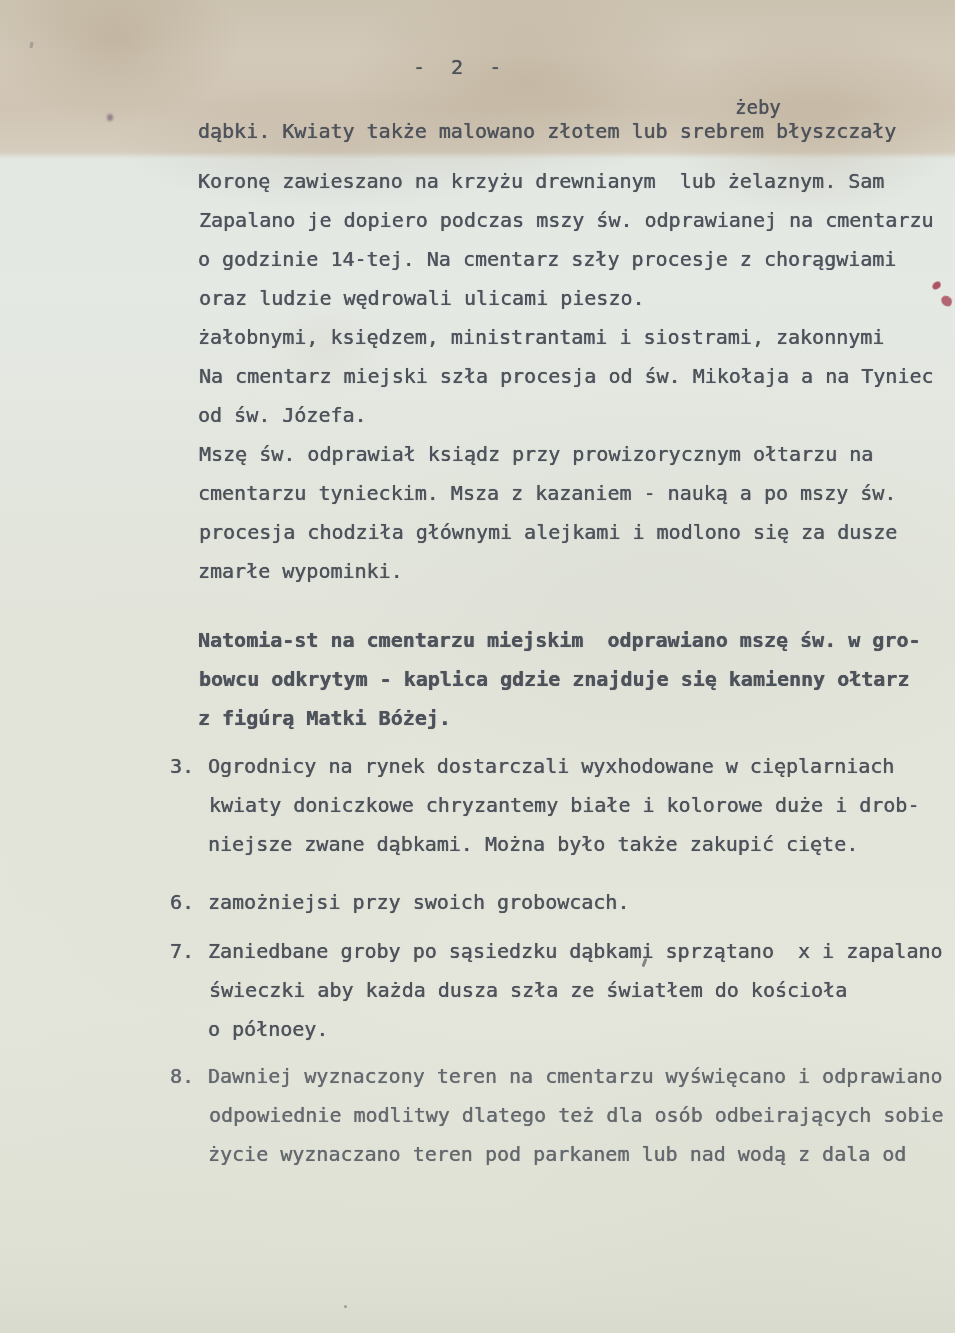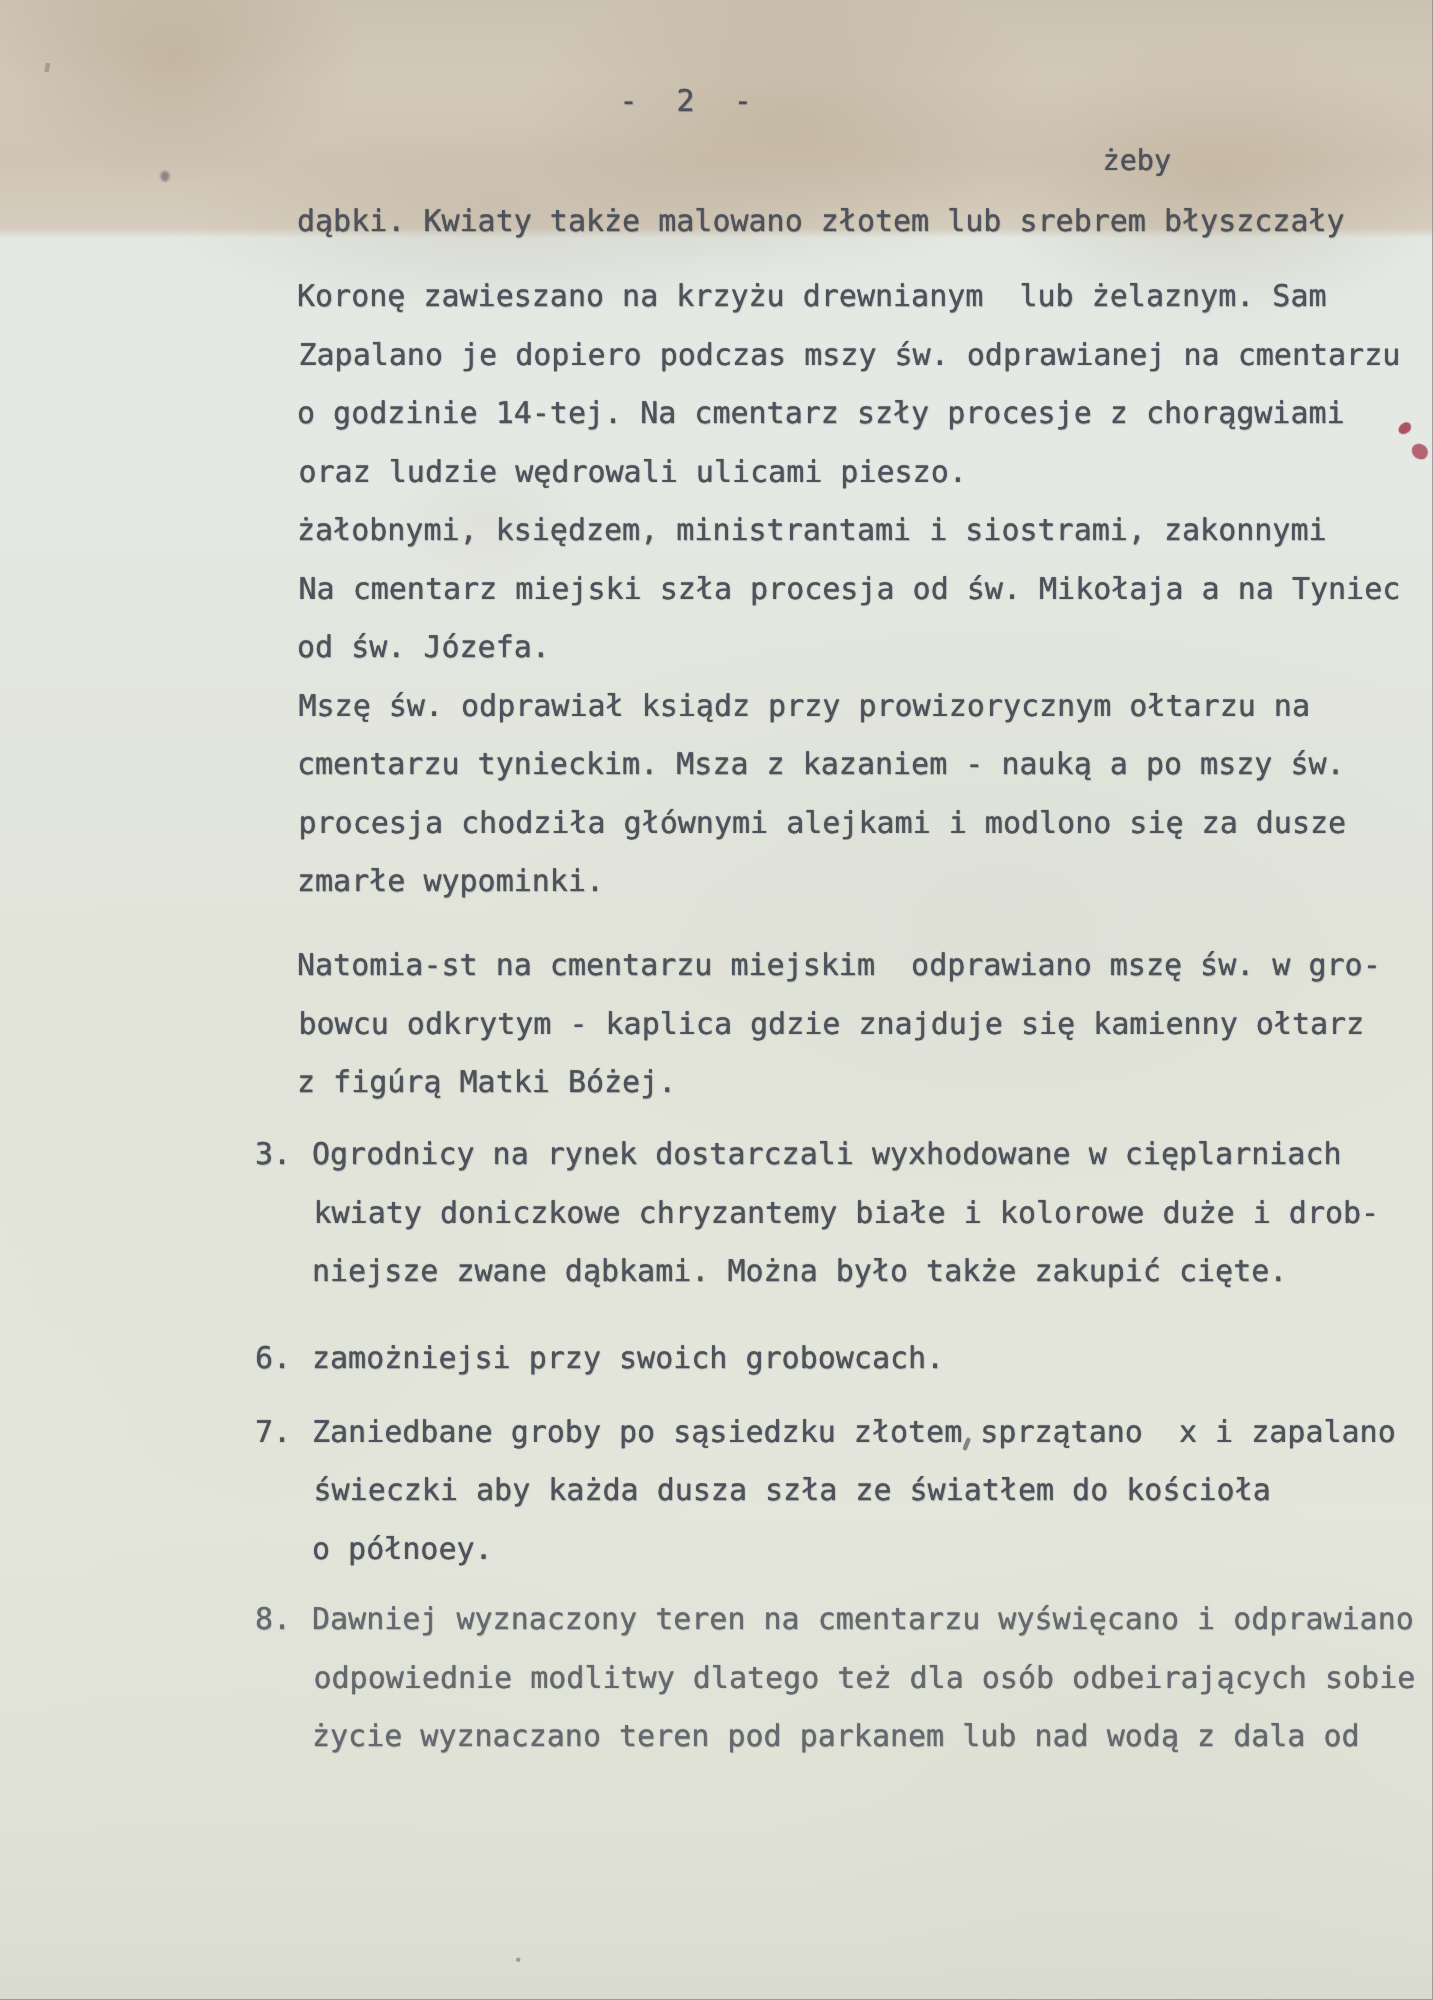--- a/index.html
+++ b/index.html
@@ -44,36 +44,36 @@
     white-space: pre;
   }
   .insert {
     position: absolute;
     top: 96px; left: 735px;
     font-size: 19px;
     white-space: pre;
   }
   .content {
     position: absolute;
-    top: 128px; left: 0;
+    top: 112px; left: 0;
     width: 955px;
     font-size: 20px;
   }
   .line {
     height: 39px;
     line-height: 39px;
     white-space: pre;
   }
   .line:nth-child(even) { transform: translateX(1px); }
   .para  { margin-left: 198px; }
   .item  { display: flex; margin-left: 170px; }
   .item .num   { width: 38px; height: 39px; line-height: 39px; flex: 0 0 38px; }
   .item .itext { flex: 1 1 auto; }
   .gap-11 { margin-top: 11px; }
-  .gap-15 { margin-top: 17px; }
+  .gap-15 { margin-top: 30px; font-weight: bold; }
   .gap-9  { margin-top: 9px; }
   .gap-19 { margin-top: 19px; }
   .gap-10 { margin-top: 10px; }
   .gap-8  { margin-top: 8px; }
   .faded  { opacity: 0.84; }
 
   
   .artifact { position: absolute; pointer-events: none; }
   .a-purple-dot   { top: 114px; left: 107px; width: 6px; height: 7px; border-radius: 50%;
                     background: rgba(92,62,96,0.5); filter: blur(0.8px); }
@@ -135,21 +135,21 @@
     <div class="item gap-19">
       <div class="num">6.</div>
       <div class="itext">
           <div class="line">zamożniejsi przy swoich grobowcach.</div>
         </div>
     </div>
 
     <div class="item gap-10">
       <div class="num">7.</div>
       <div class="itext">
-          <div class="line">Zaniedbane groby po sąsiedzku złotem sprzątano  x i zapalano</div>
+          <div class="line">Zaniedbane groby po sąsiedzku dąbkami sprzątano  x i zapalano</div>
           <div class="line">świeczki aby każda dusza szła ze światłem do kościoła</div>
           <div class="line">o półnoey.</div>
         </div>
     </div>
 
     <div class="item gap-8 faded">
       <div class="num">8.</div>
       <div class="itext">
           <div class="line">Dawniej wyznaczony teren na cmentarzu wyświęcano i odprawiano</div>
           <div class="line">odpowiednie modlitwy dlatego też dla osób odbeirających sobie</div>

